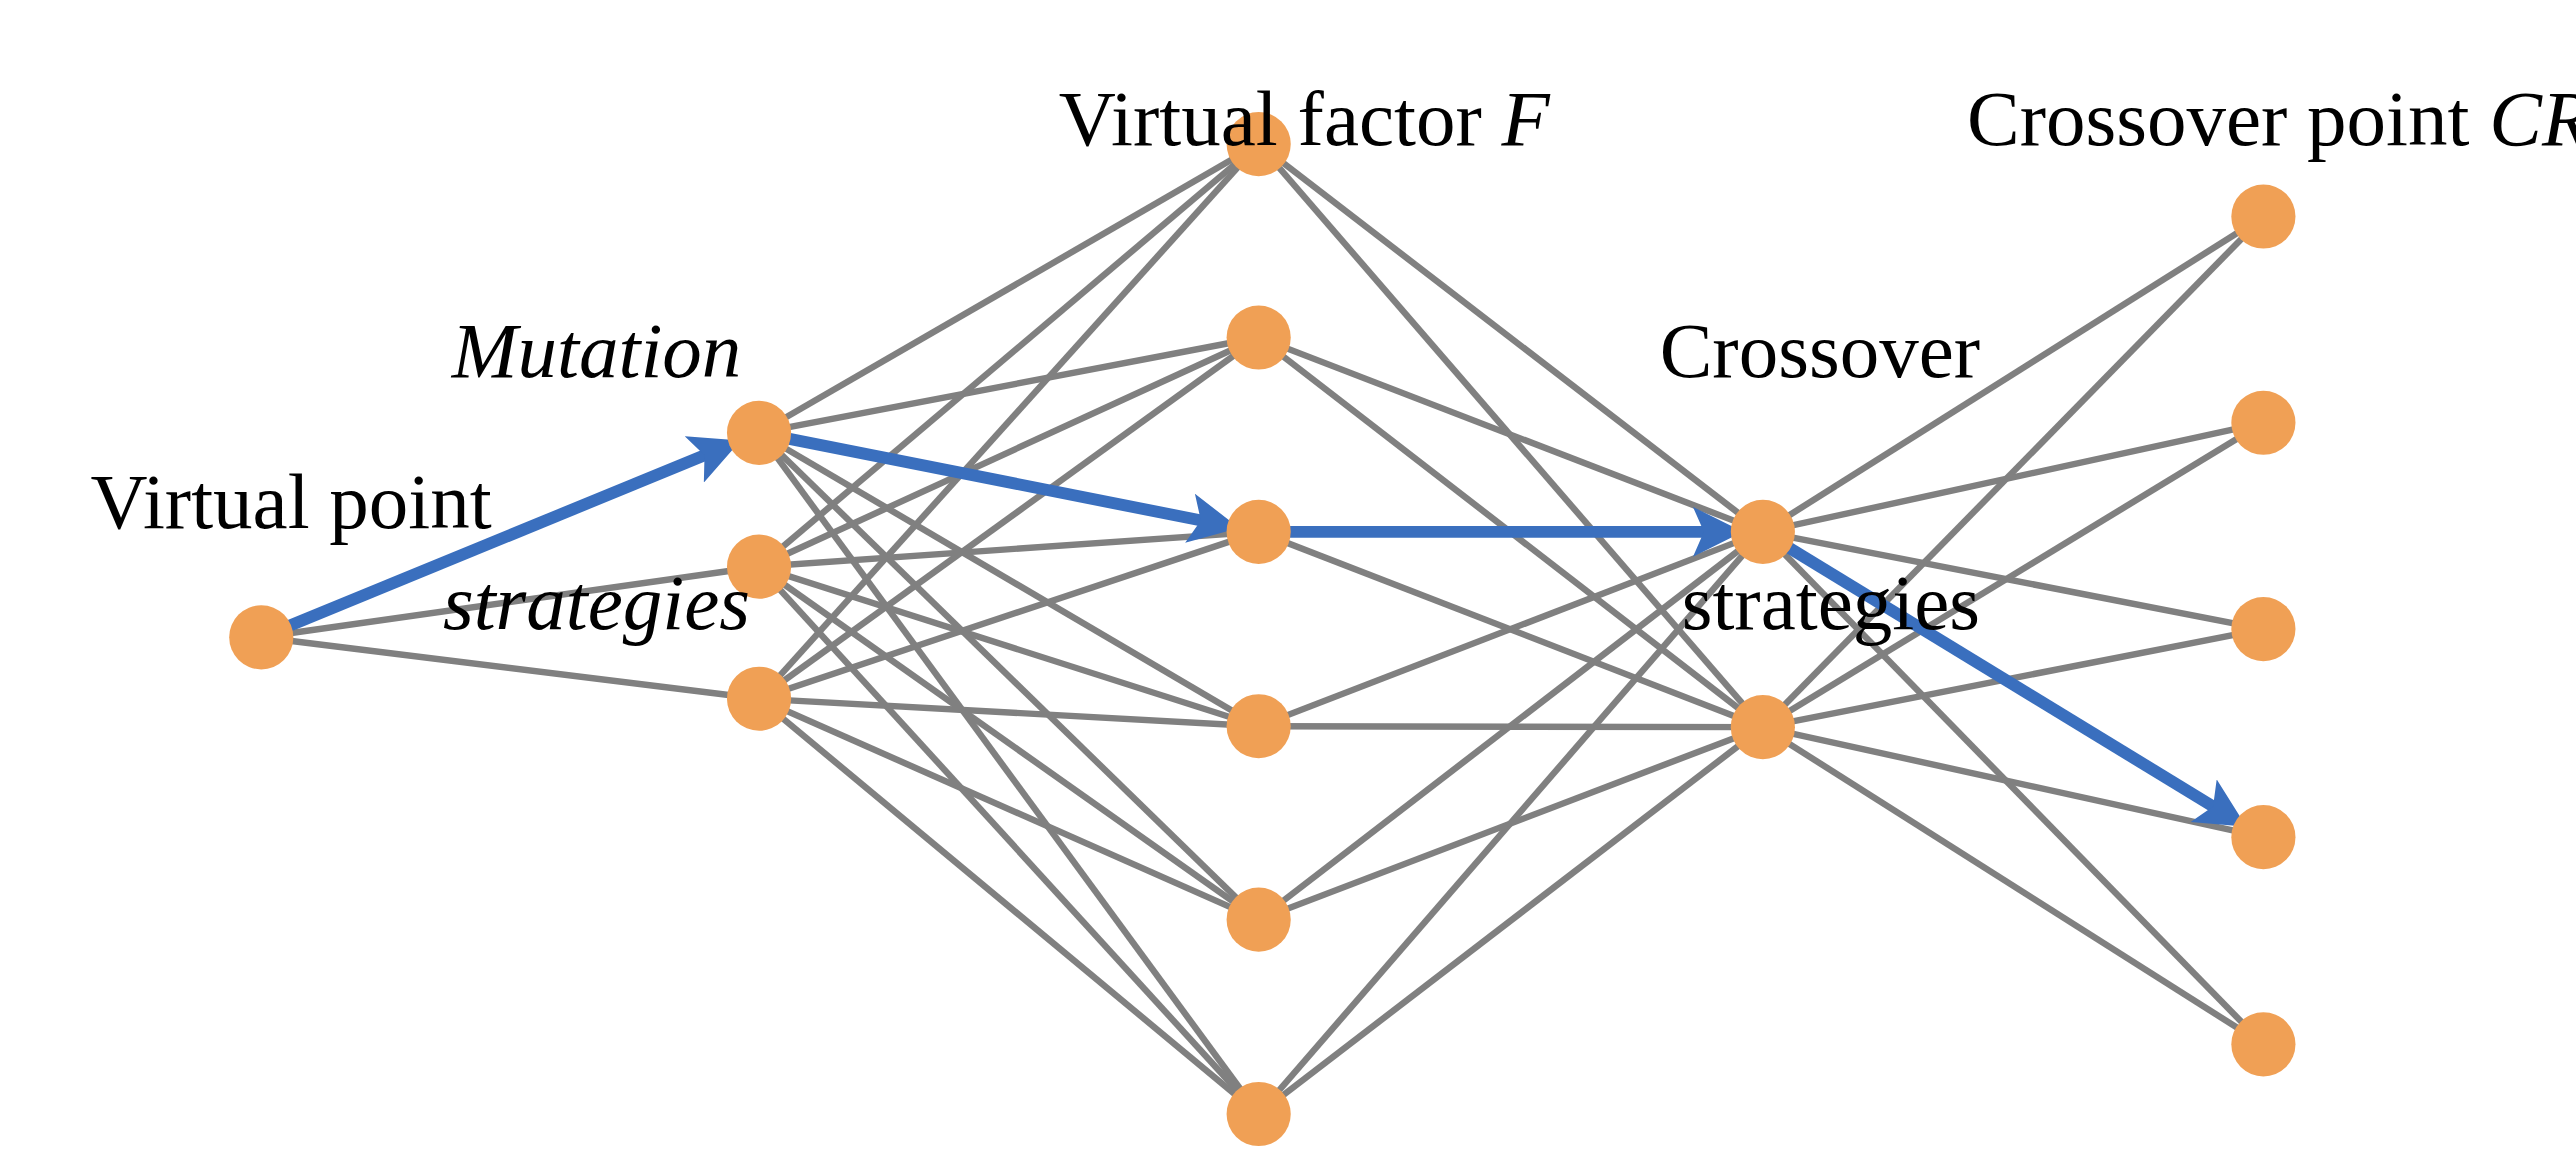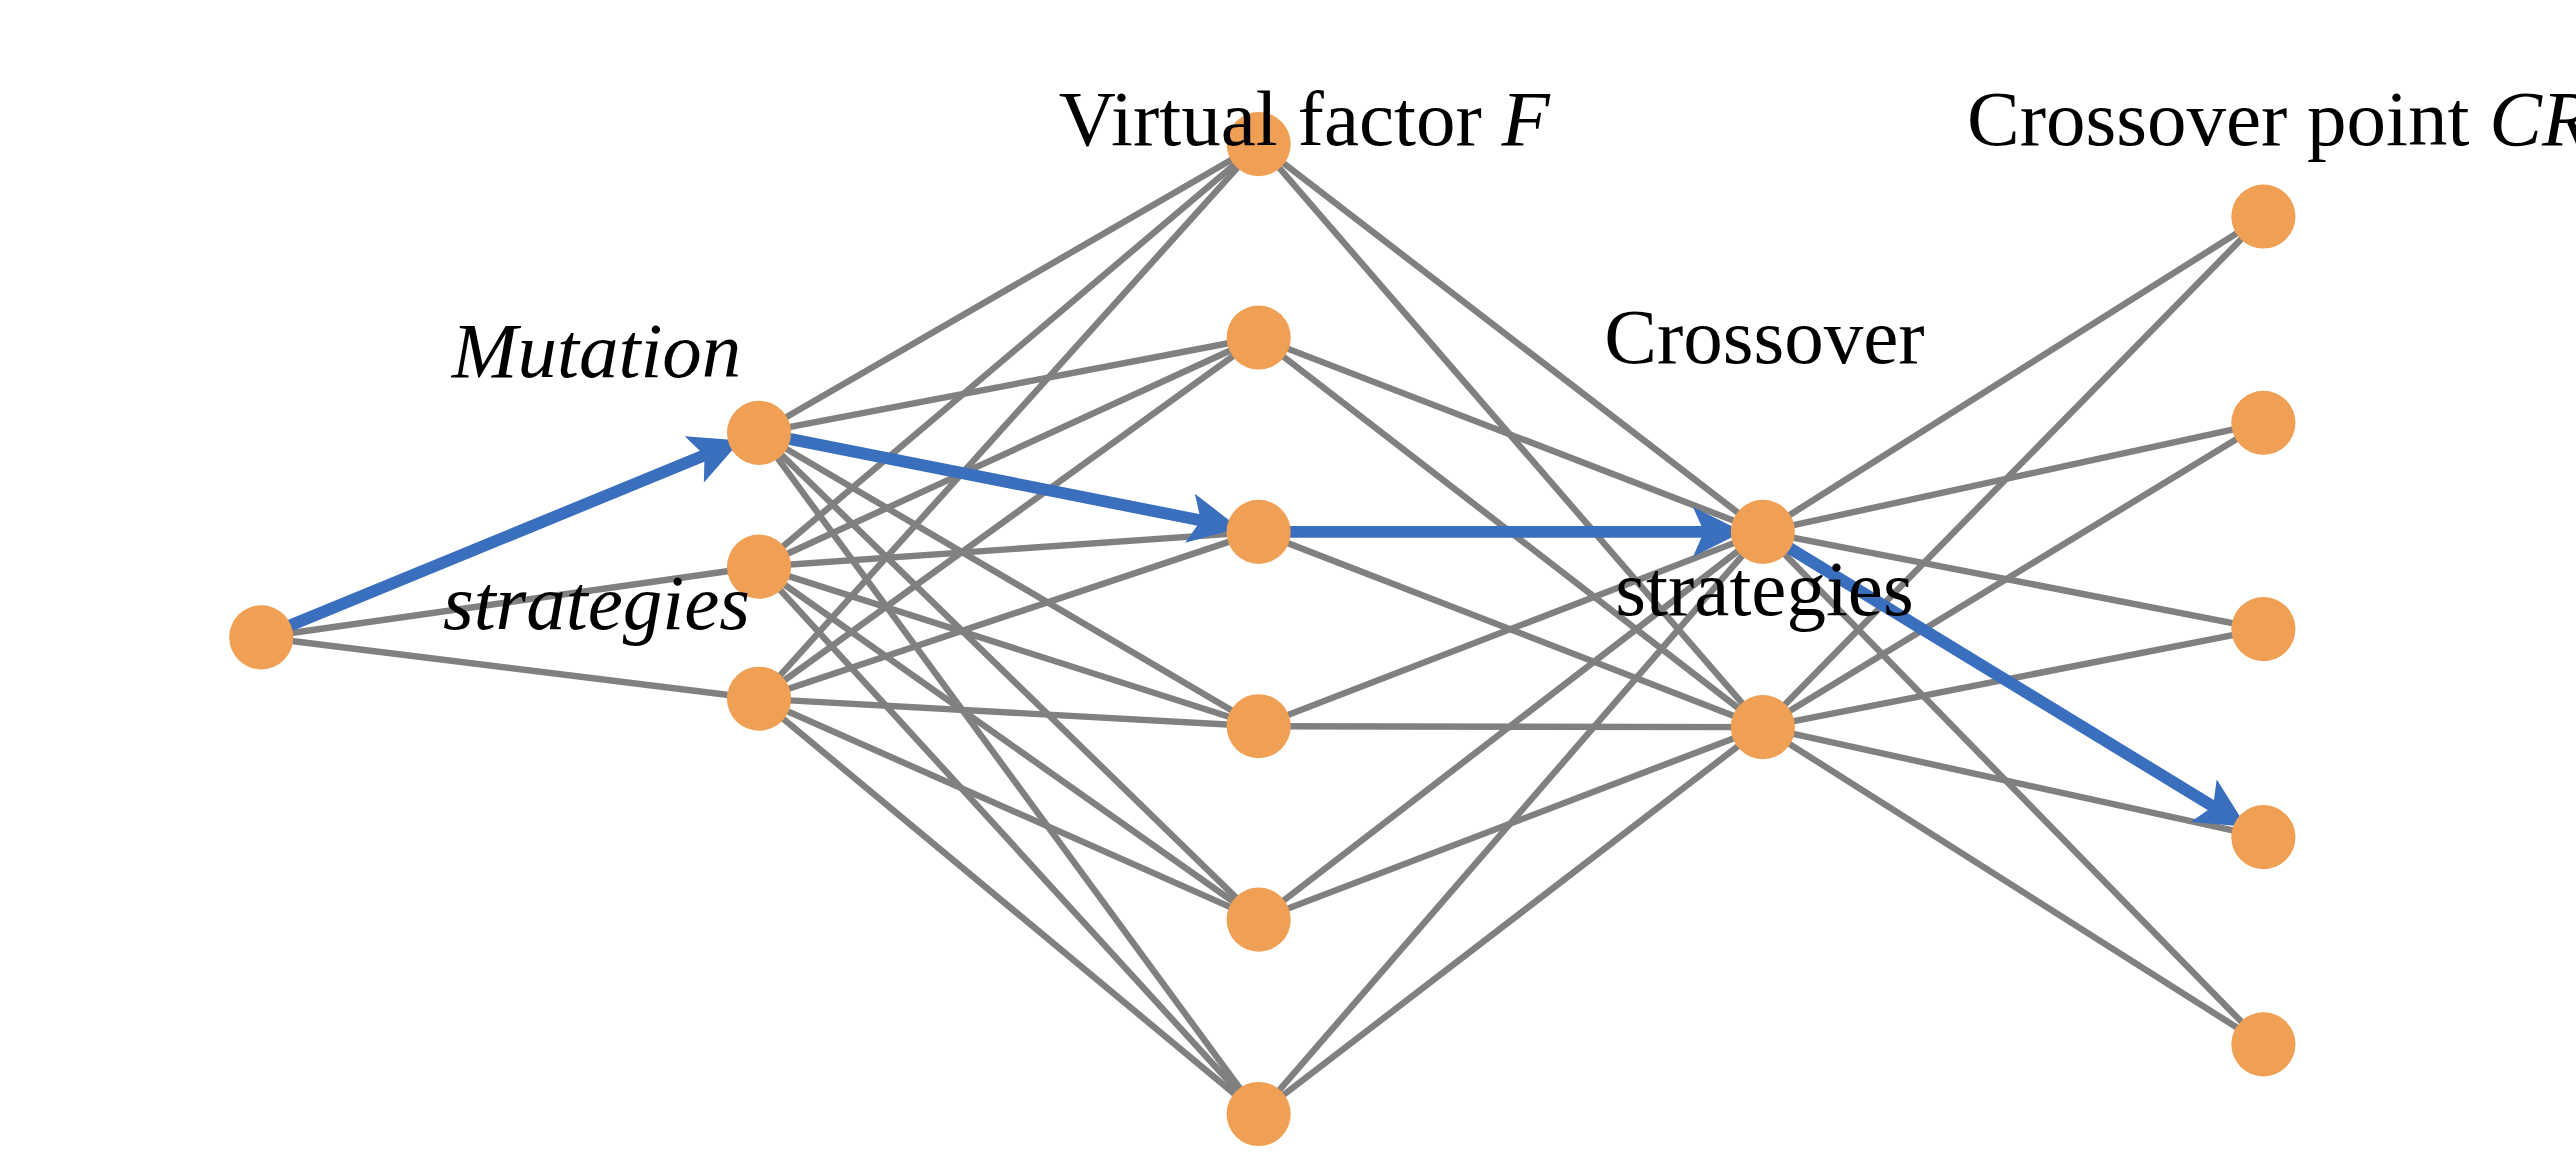--- a/index.html
+++ b/index.html
@@ -53,23 +53,23 @@
     font-style: italic;
   }
   #label-scaling {
     left: 972px;
     top: -6.4px;
     width: 587px;
     text-align: center;
   }
   #label-crossover-strategies {
     left: 1549px;
-    top: 128px;
+    top: 142px;
     width: 431px;
-    text-align: center;
+    text-align: right;
   }
   #label-crossover-rate {
     left: 1888px;
     top: -6.4px;
     width: 697px;
     text-align: center;
   }
 </style>
 </head>
 <body>
@@ -143,20 +143,23 @@
         <circle cx="1923" cy="580" r="35" fill="#f0a055"></circle>
         <circle cx="1923" cy="793" r="35" fill="#f0a055"></circle>
         <circle cx="2469" cy="236" r="35" fill="#f0a055"></circle>
         <circle cx="2469" cy="461" r="35" fill="#f0a055"></circle>
         <circle cx="2469" cy="686" r="35" fill="#f0a055"></circle>
         <circle cx="2469" cy="913" r="35" fill="#f0a055"></circle>
         <circle cx="2469" cy="1139" r="35" fill="#f0a055"></circle>
       </g>
   </svg>
 
+  <div class="layer-label" id="label-virtual-point">
+    <span>Virtual point</span>
+  </div>
 
   <div class="layer-label" id="label-mutation">
     <div>Mutation</div>
     <div>strategies</div>
   </div>
 
   <div class="layer-label" id="label-scaling">
     <span>Virtual factor </span><span class="it">F</span>
   </div>
 

